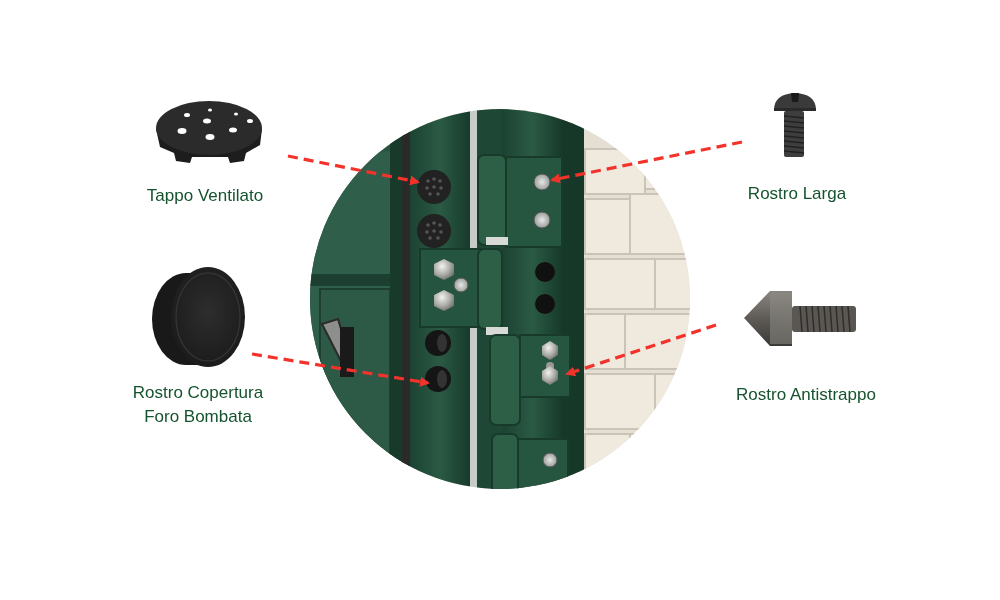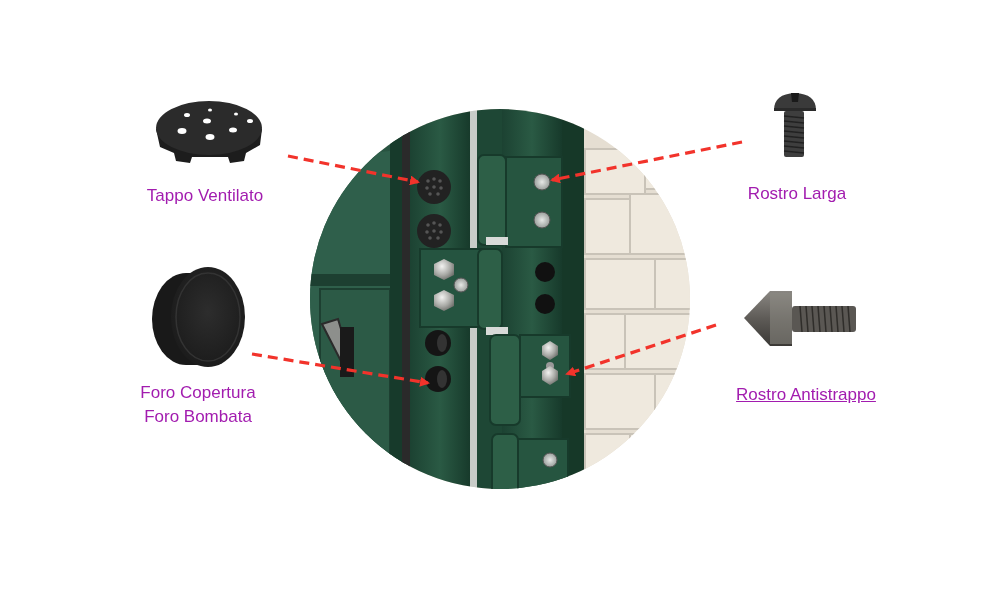--- a/index.html
+++ b/index.html
@@ -1,19 +1,19 @@
 <!DOCTYPE html>
 <html><head>
 <meta charset="utf-8">
 <style>
   html, body { margin:0; padding:0; background:#ffffff; }
   body { width:1000px; height:600px; position:relative; overflow:hidden;
          font-family:"Liberation Sans", "DejaVu Sans", sans-serif; color:#111; }
   .abs { position:absolute; }
-  .label { position:absolute; font-size:17px; line-height:24px; text-align:center; color:#a21caf; white-space:nowrap; }
+  .label { position:absolute; font-size:17px; line-height:24px; text-align:center; color:#14532d; white-space:nowrap; }
   .label span { display:block; }
   svg { display:block; }
 </style>
 </head>
 <body>
 
 <div class="abs" style="left:310px;top:109px;width:380px;height:380px;">
   <svg width="380" height="380" viewBox="0 0 380 380">
     <defs>
       <clipPath id="circ">
@@ -161,21 +161,21 @@
         </radialGradient>
       </defs>
       <ellipse cx="38" cy="56" rx="34" ry="46" fill="#191919"></ellipse>
       <rect x="38" y="10" width="22" height="92" fill="#191919"></rect>
       <ellipse cx="60" cy="54" rx="37" ry="50" fill="url(#capG)"></ellipse>
       <ellipse cx="60" cy="54" rx="32" ry="44" fill="none" stroke="#333" stroke-width="1.5"></ellipse>
     </svg>
   </span>
 </div>
 <div class="label" style="left:118px;top:381px;width:160px;">
-  <span>Foro Copertura</span>
+  <span>Rostro Copertura</span>
   <span>Foro Bombata</span>
 </div>
 
 <div class="abs" style="left:770px;top:90px;width:50px;height:72px;">
   <span>
     <svg width="50" height="72" viewBox="0 0 50 72">
       <path d="M4 20 Q4 4 25 3 Q46 4 46 20 Z" fill="#3a3a3a"></path>
       <rect x="4" y="18" width="42" height="3" fill="#2a2a2a"></rect>
       <path d="M21 3 L29 3 L28 12 L22 12 Z" fill="#1a1a1a"></path>
       <rect x="14" y="21" width="20" height="46" rx="2" fill="#3e3e3e"></rect>
@@ -216,21 +216,21 @@
           <line x1="76" y1="18" x2="78" y2="44"></line>
         <line x1="82" y1="18" x2="84" y2="44"></line>
           <line x1="88" y1="18" x2="90" y2="44"></line>
         <line x1="94" y1="18" x2="96" y2="44"></line>
           <line x1="100" y1="18" x2="102" y2="44"></line>
         <line x1="106" y1="18" x2="108" y2="44"></line>
       </g>
     </svg>
   </span>
 </div>
-<div class="label" style="left:716px;top:383px;width:180px;text-decoration:underline;">
+<div class="label" style="left:716px;top:383px;width:180px;">
   <span>Rostro Antistrappo</span>
 </div>
 
 <svg class="abs" width="1000" height="600" style="left:0;top:0;pointer-events:none;">
   <defs>
     <marker id="ah" markerWidth="10" markerHeight="10" refX="8" refY="5" orient="auto" markerUnits="userSpaceOnUse">
       <path d="M0 0 L10 5 L0 10 Z" fill="#f2332b"></path>
     </marker>
   </defs>
   <g stroke="#f2332b" stroke-width="3.2" stroke-dasharray="10 6" fill="none">

